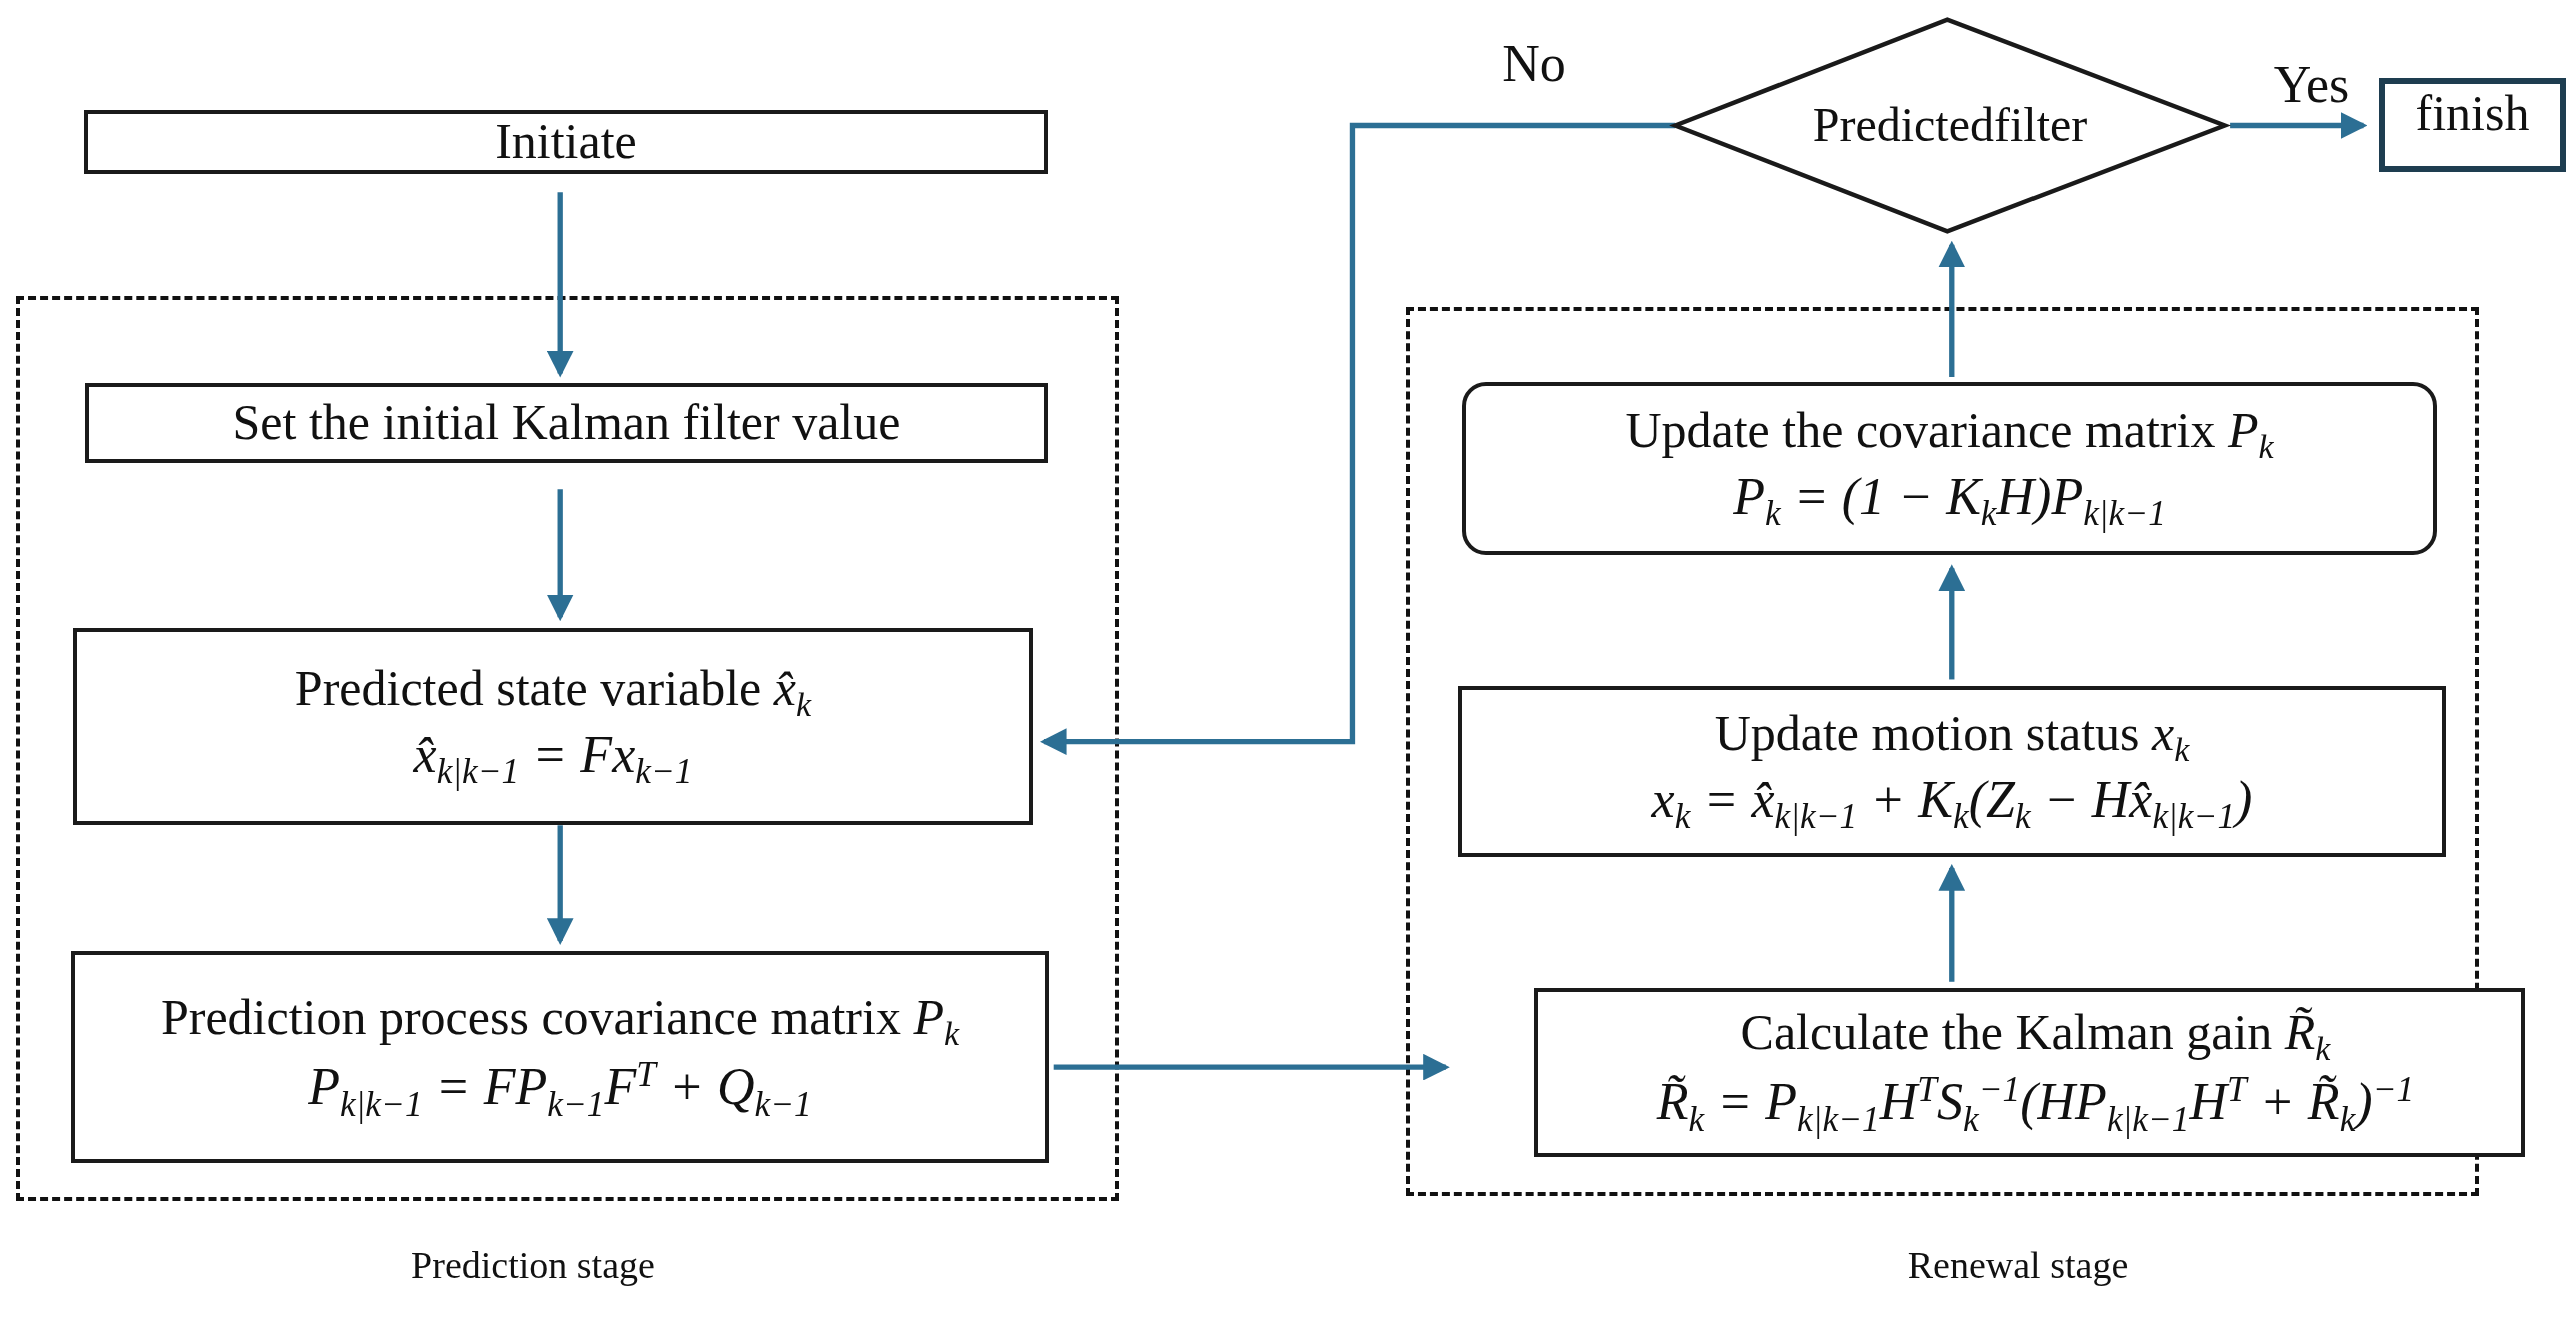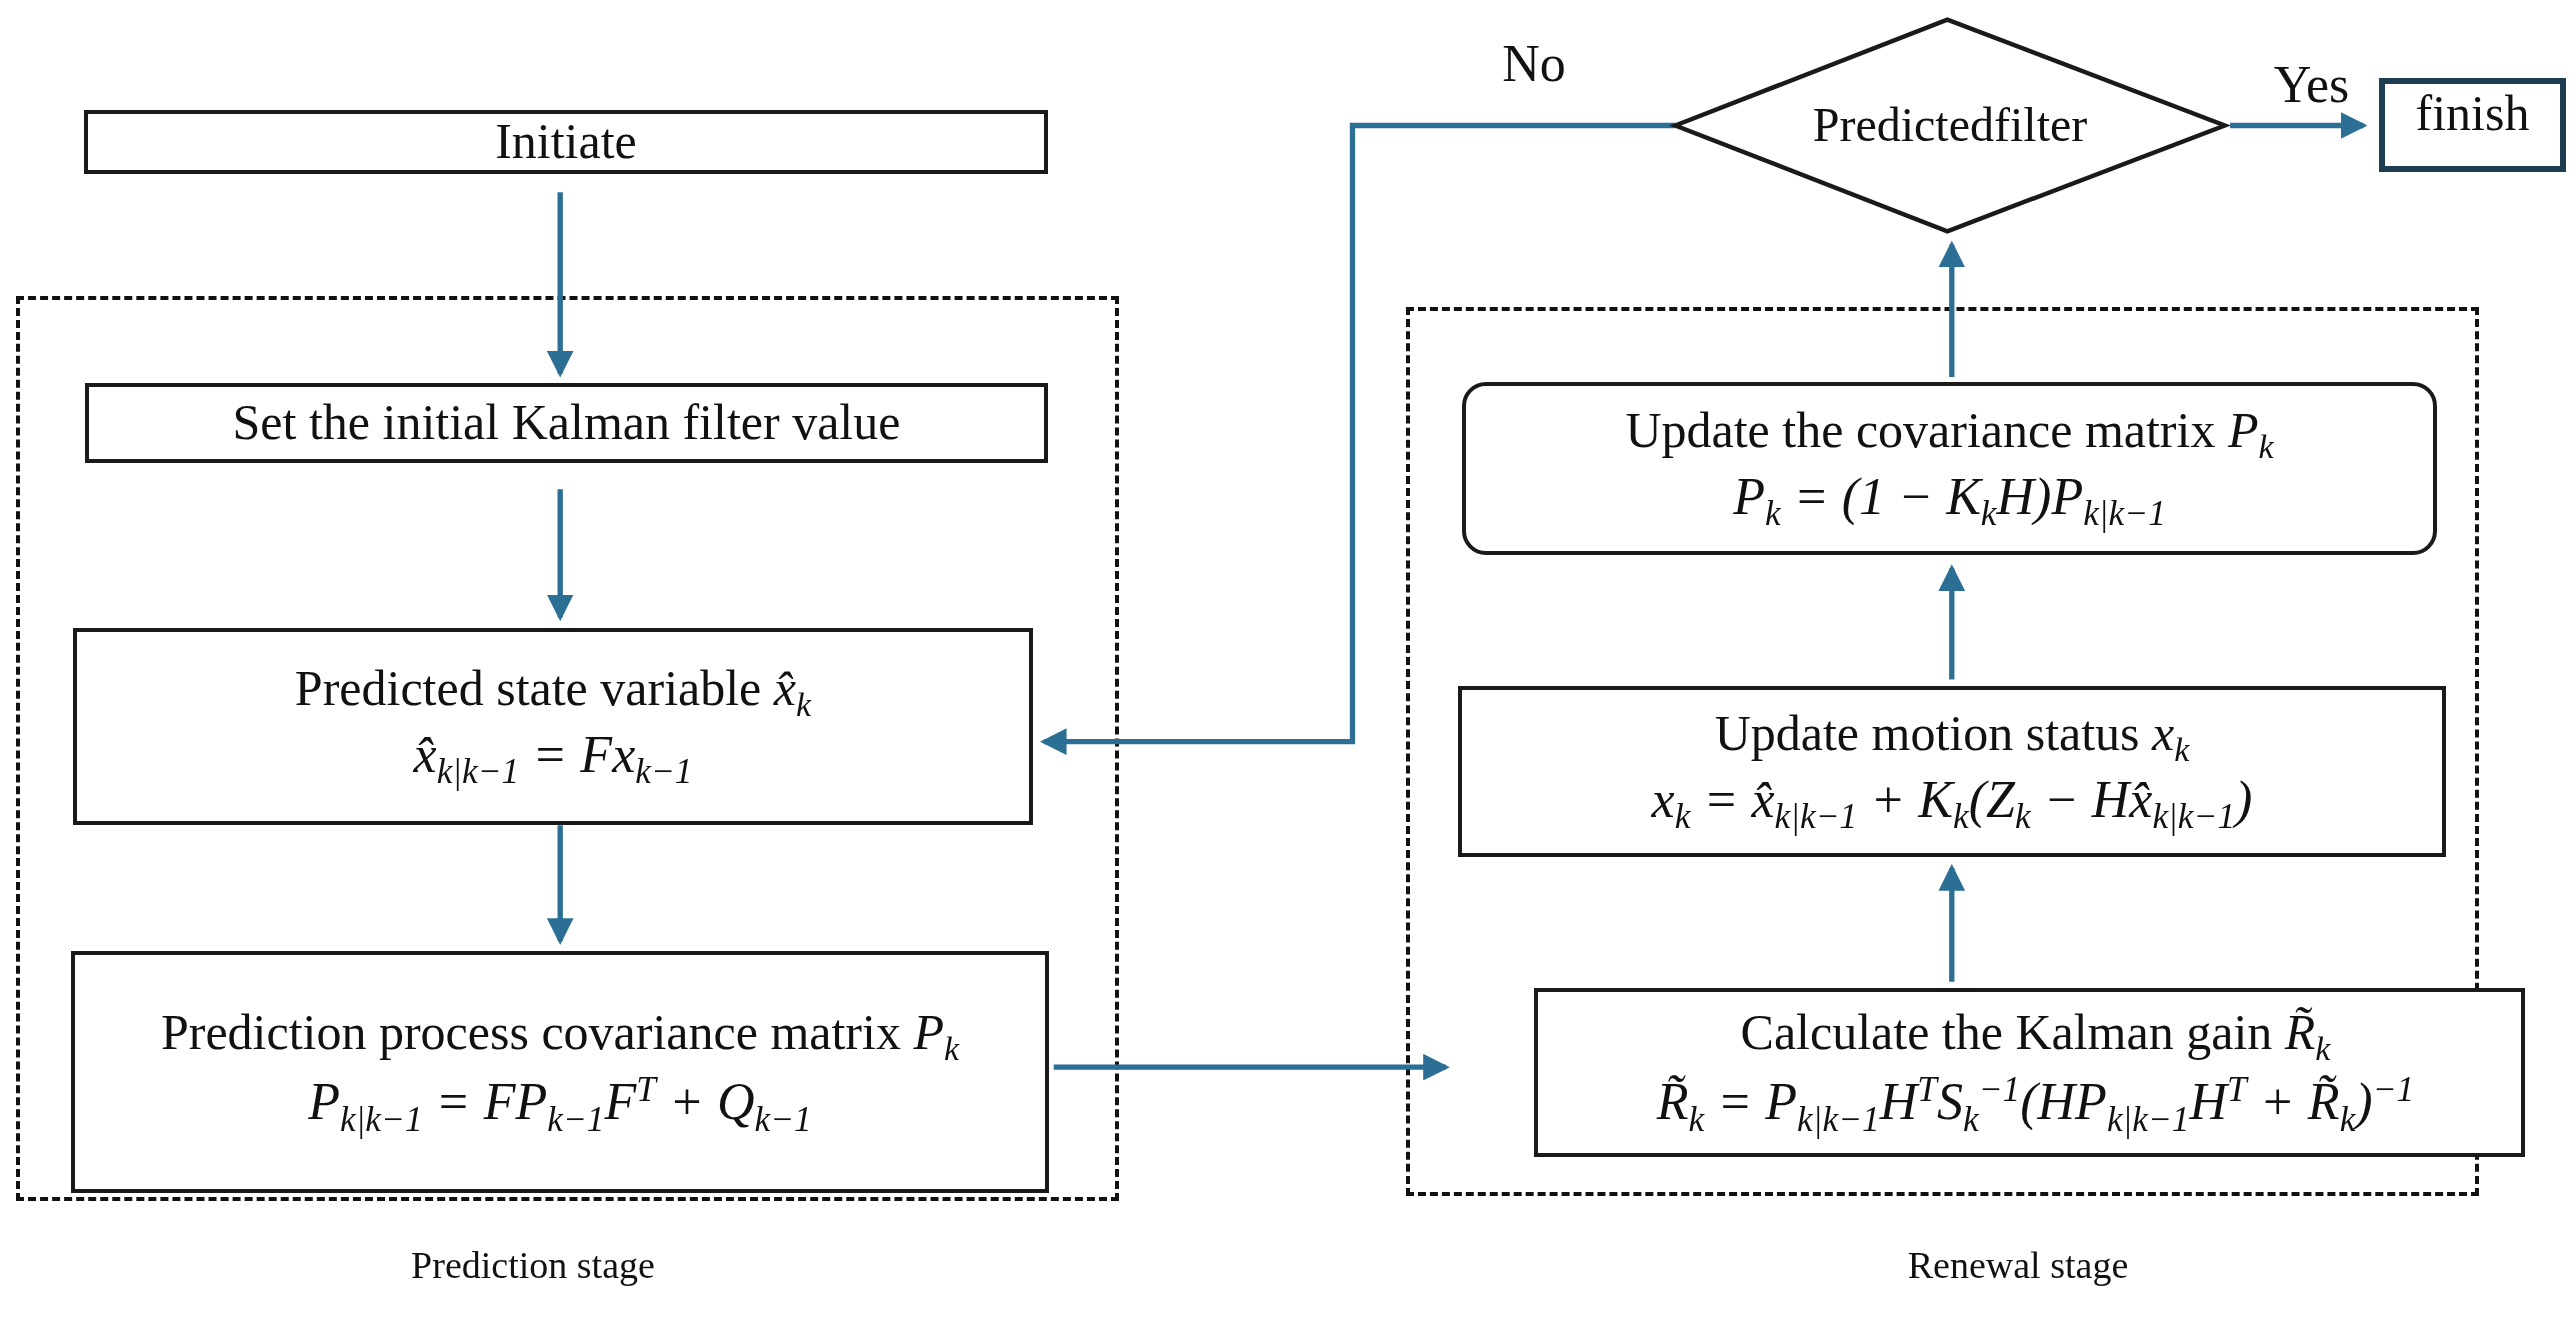--- a/index.html
+++ b/index.html
@@ -100,21 +100,21 @@
 
   <div class="node" style="left:85px;top:383px;width:963px;height:80px;">
     <div class="title">Set the initial Kalman filter value</div>
   </div>
 
   <div class="node" style="left:73px;top:628px;width:960px;height:197px;">
     <div class="title">Predicted state variable <i>x̂<sub>k</sub></i></div>
     <div class="formula">x̂<sub>k|k−1</sub> = Fx<sub>k−1</sub></div>
   </div>
 
-  <div class="node" style="left:71px;top:951px;width:978px;height:242px;">
+  <div class="node" style="left:71px;top:951px;width:978px;height:212px;">
     <div class="title">Prediction process covariance matrix <i>P<sub>k</sub></i></div>
     <div class="formula">P<sub>k|k−1</sub> = FP<sub>k−1</sub>F<sup>T</sup> + Q<sub>k−1</sub></div>
   </div>
 
   <div class="node" style="left:1462px;top:382px;width:975px;height:173px;border-radius:24px;">
     <div class="title">Update the covariance matrix <i>P<sub>k</sub></i></div>
     <div class="formula">P<sub>k</sub> = (1 − K<sub>k</sub>H)P<sub>k|k−1</sub></div>
   </div>
 
   <div class="node" style="left:1458px;top:686px;width:988px;height:171px;">

